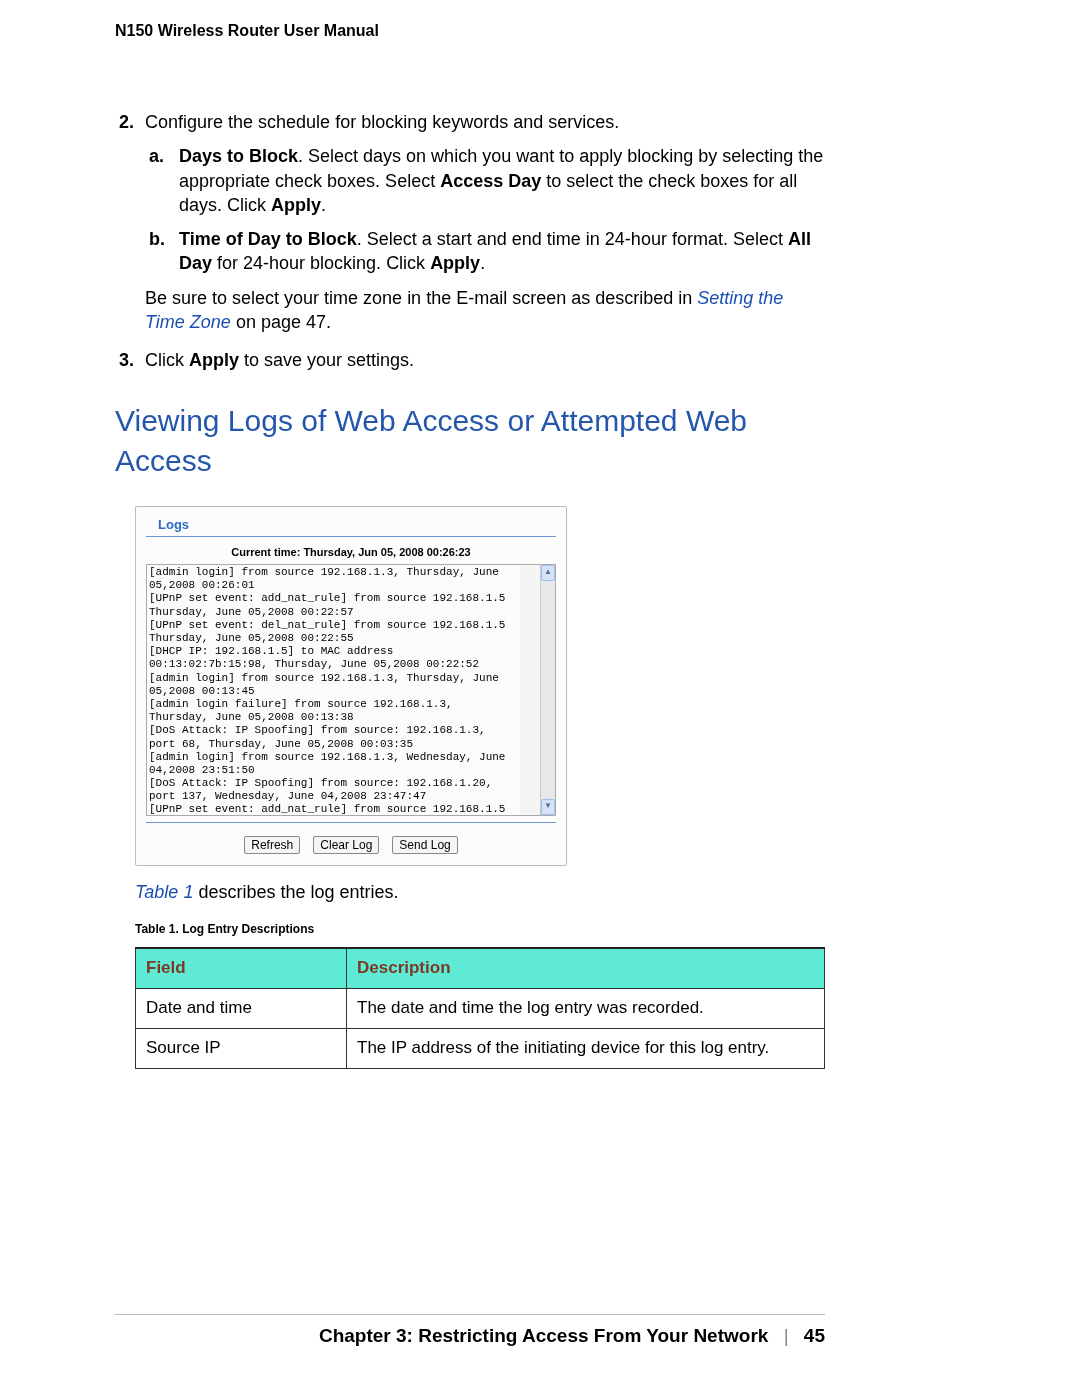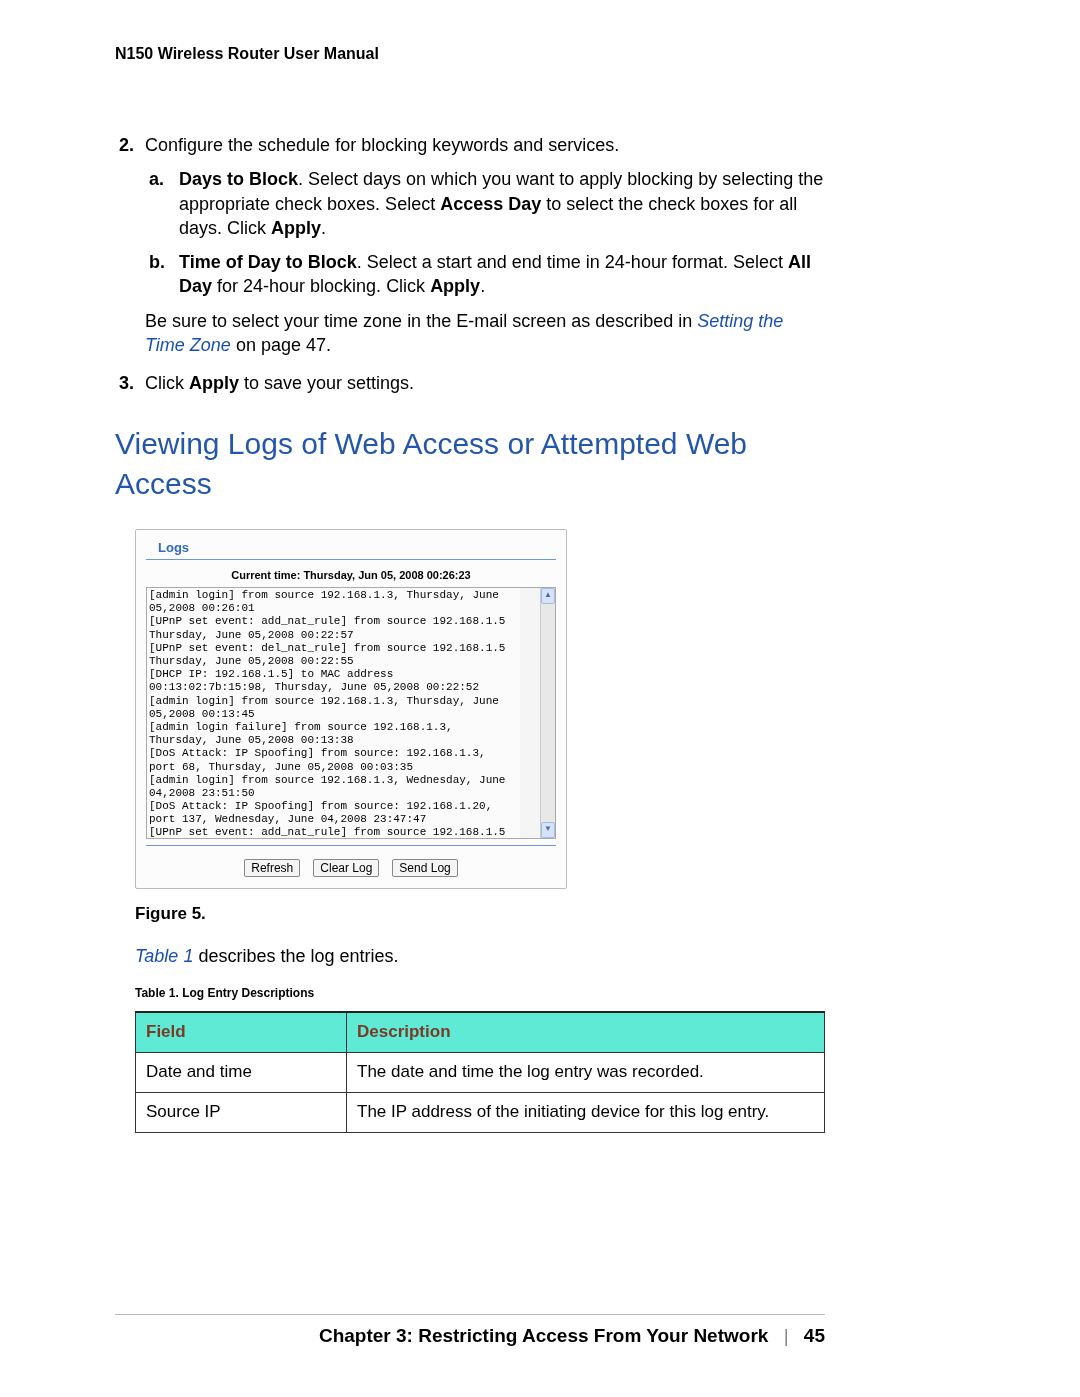--- a/index.html
+++ b/index.html
@@ -8,21 +8,21 @@
     background: #fff;
     font-family: Arial, Helvetica, sans-serif;
     color: #000;
     width: 1080px;
   }
   .page {
     width: 940px;
     min-height: 1397px;
     position: relative;
     box-sizing: border-box;
-    padding: 45px 115px 60px 115px;
+    padding: 22px 115px 60px 115px;
   }
   .doc-header {
     font-weight: bold;
     font-size: 16px;
     margin-bottom: 70px;
   }
   .doc-content {
     font-size: 18px;
     line-height: 1.35;
   }
@@ -232,21 +232,20 @@
         </div>
       </div>
       <div class="logs-divider"></div>
       <div class="logs-buttons">
         <button>Refresh</button>
         <button>Clear Log</button>
         <button>Send Log</button>
       </div>
     </div>
 
-    <div class="fig-caption">Figure 5. </div>
 
     <p class="para table-ref" style="margin-left:20px;">
       <span class="link-blue" style="font-style:italic;">Table 1</span><span> describes the log entries.</span>
     </p>
 
     <div class="table-title" style="margin-left:20px;">Table 1.  Log Entry Descriptions</div>
 
     <table class="log-table">
       <thead>
         <tr>

